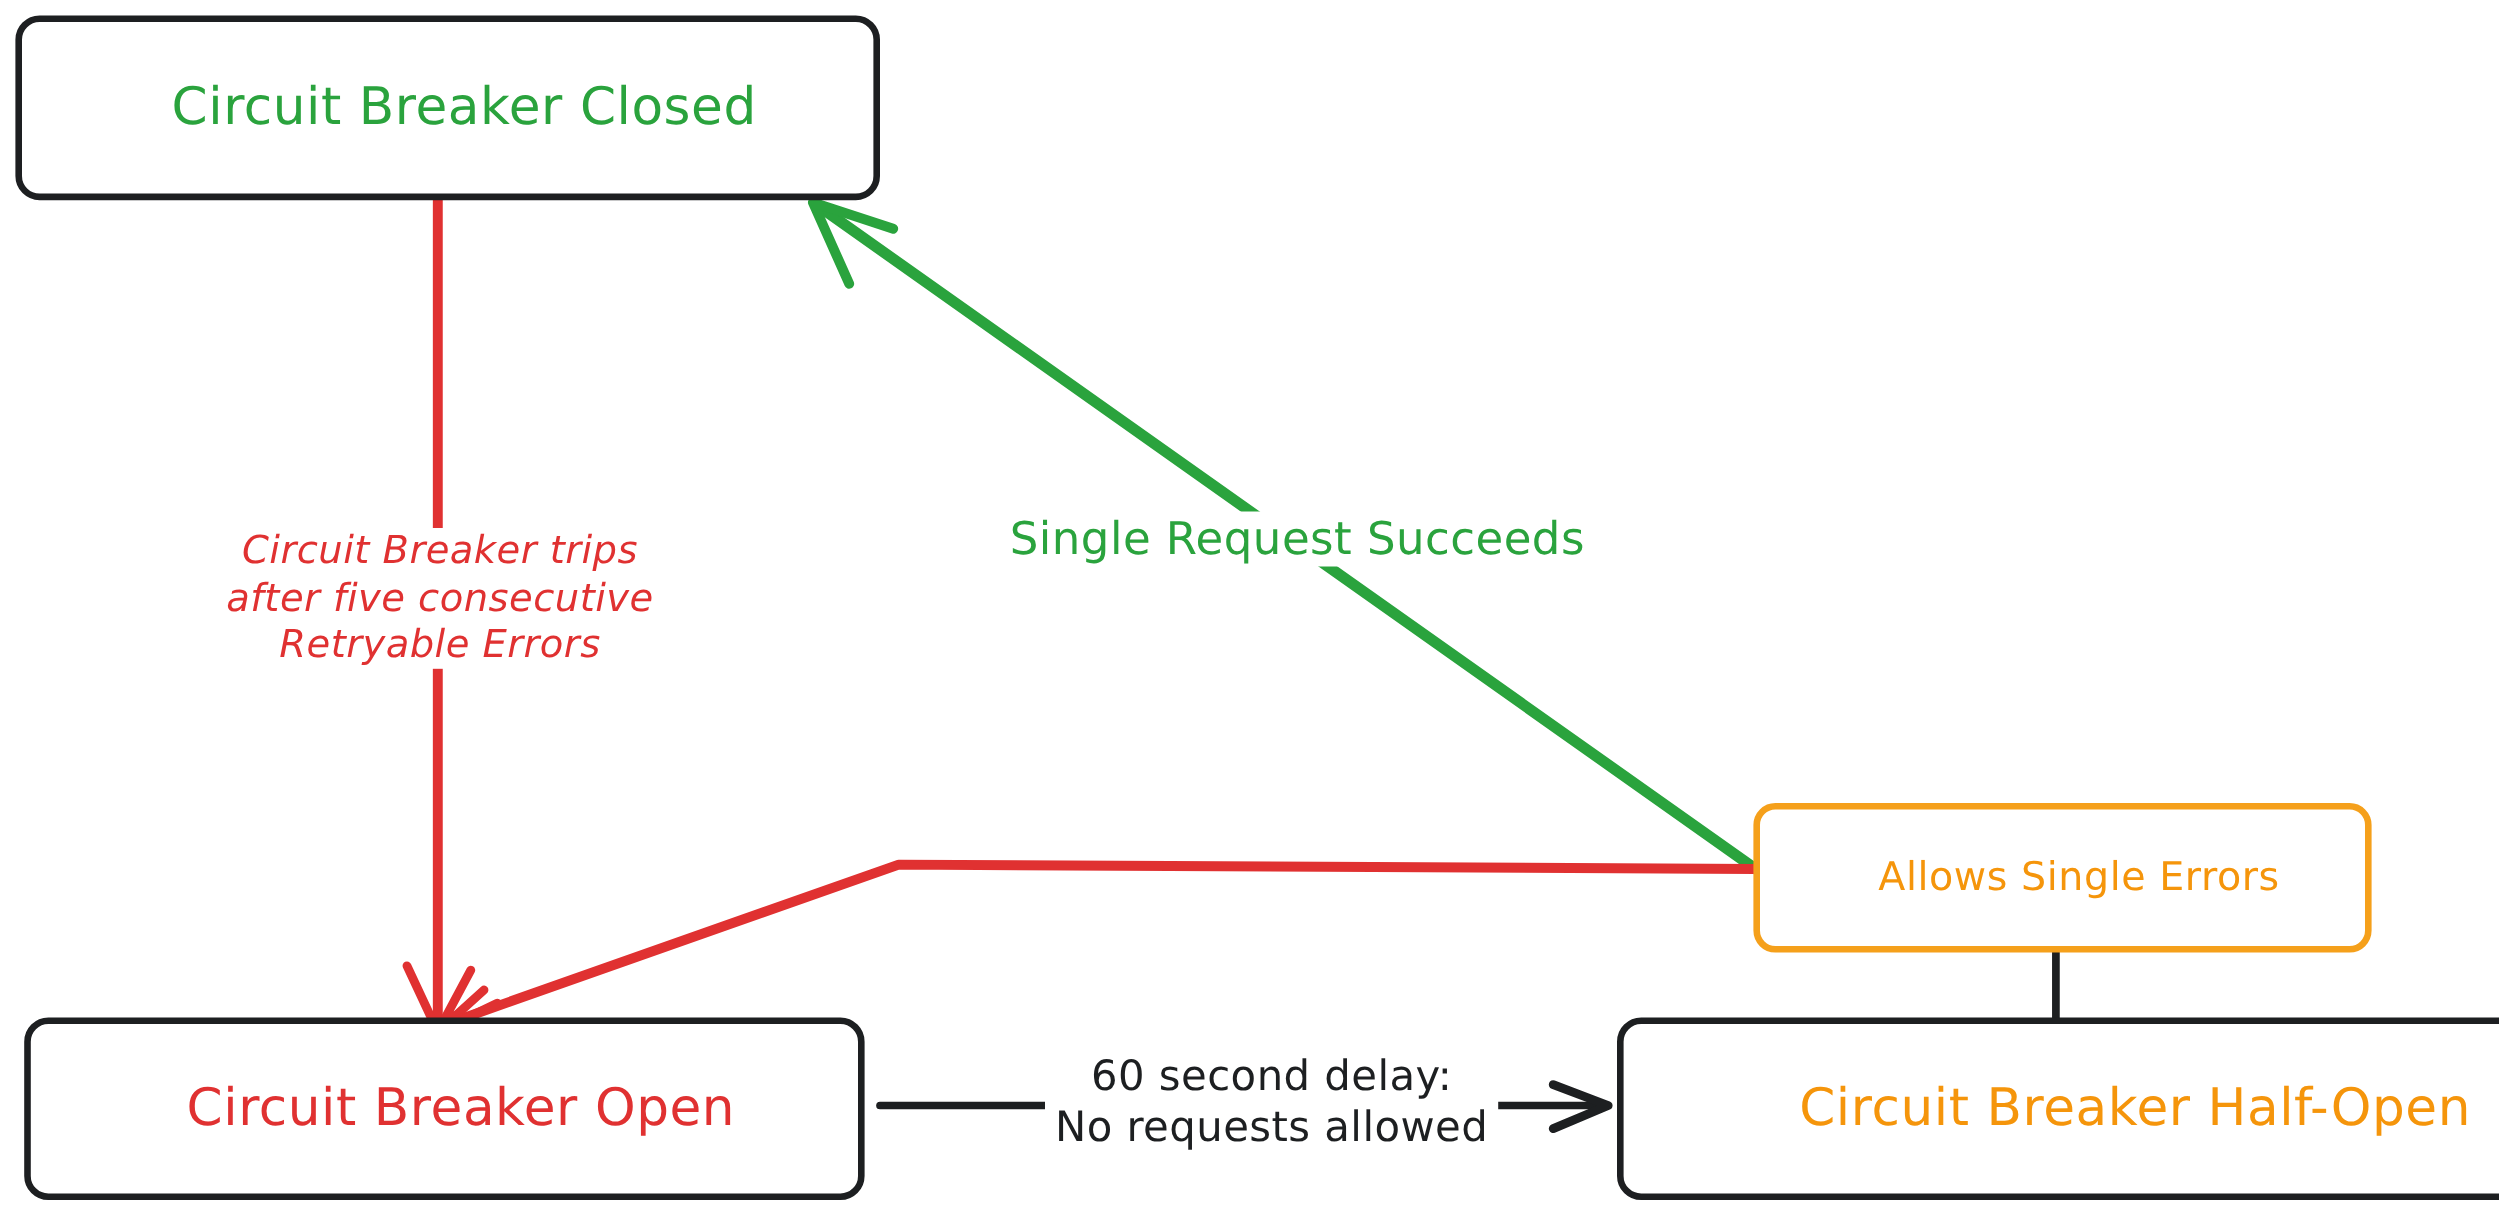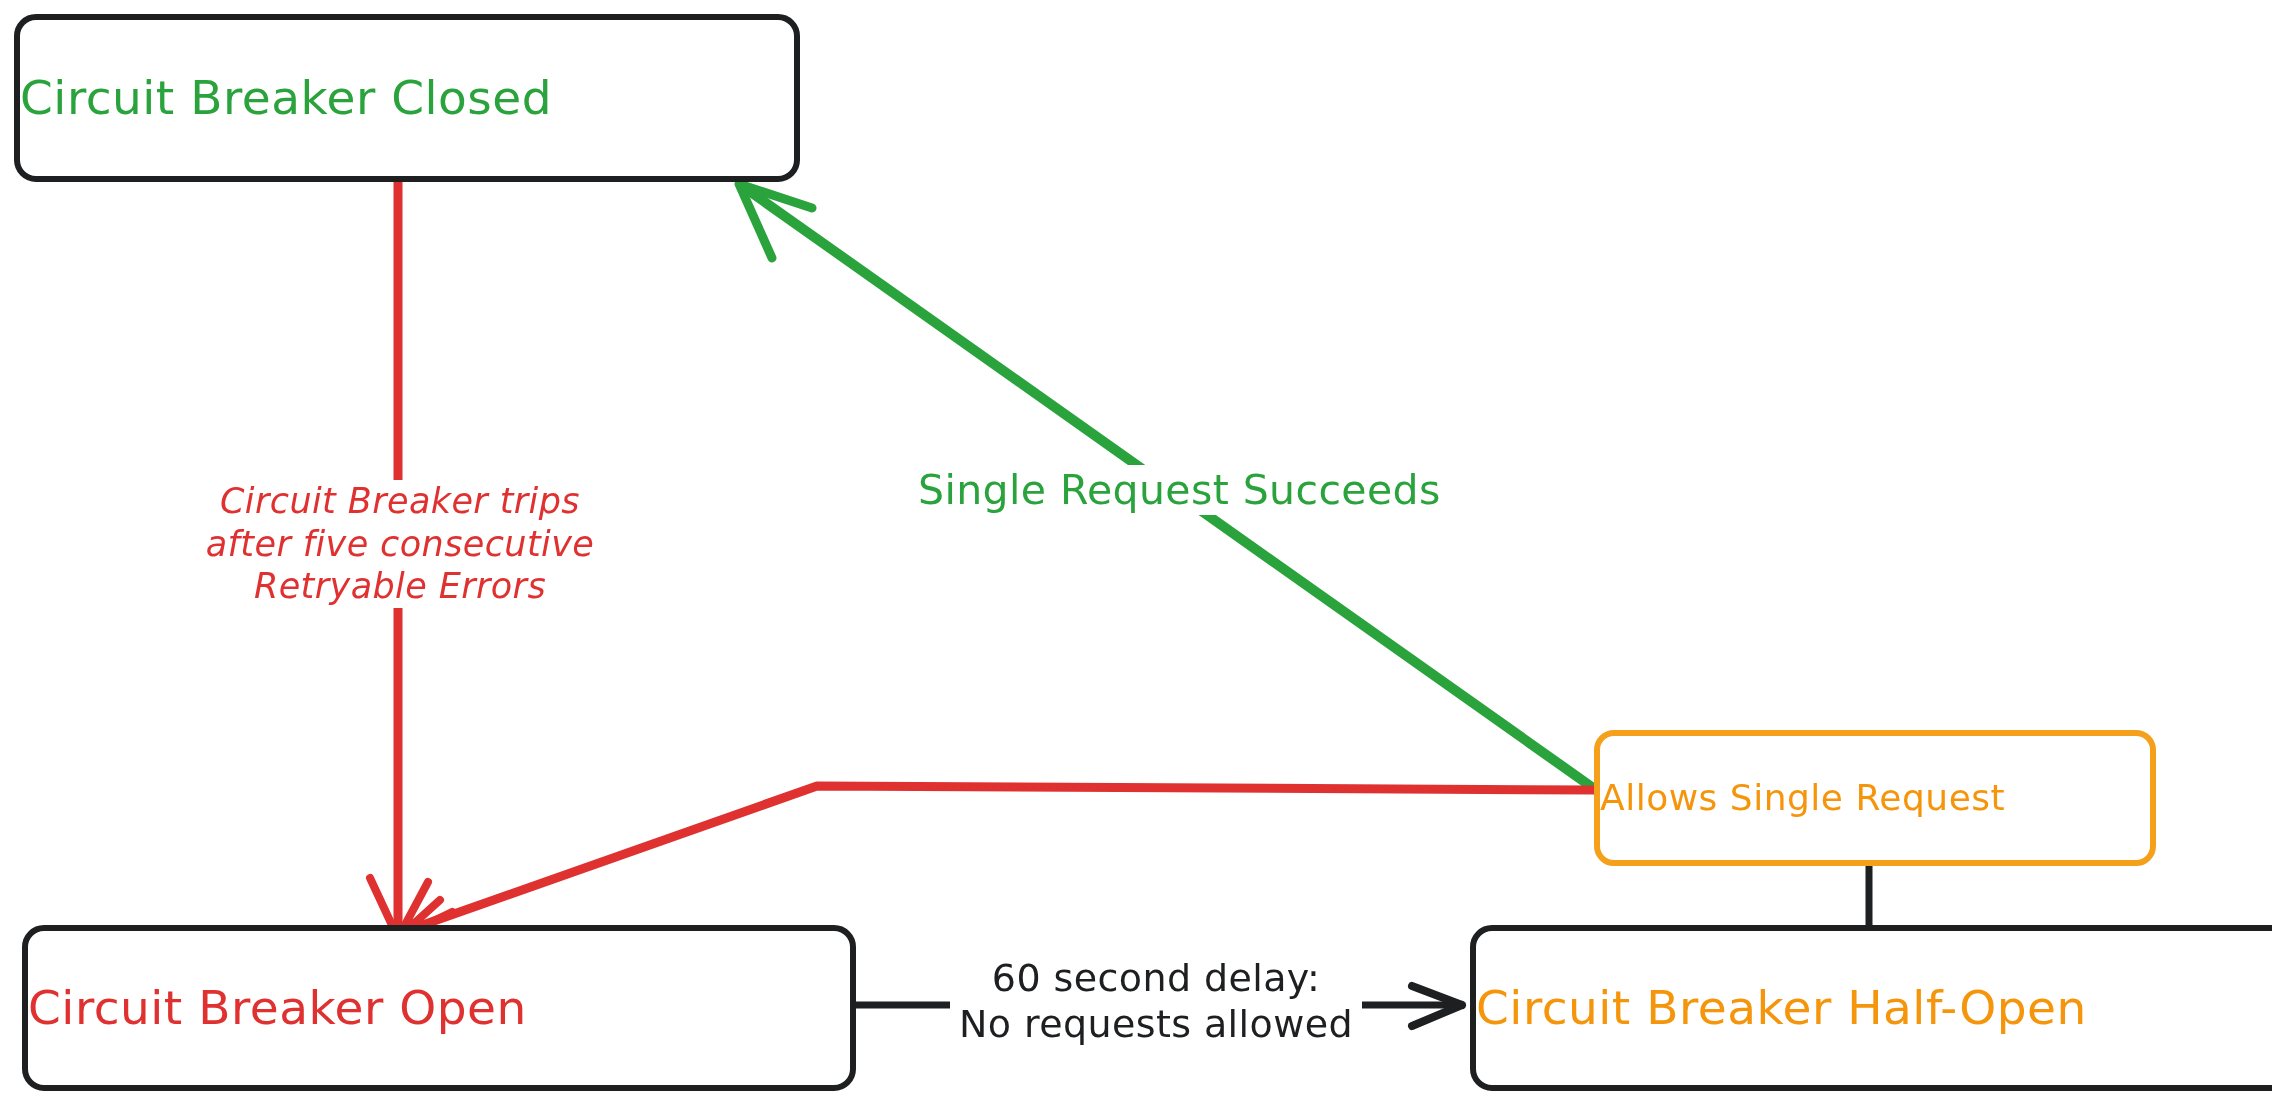--- a/index.html
+++ b/index.html
@@ -24,24 +24,26 @@
     width: 2272px;
     height: 1107px;
     pointer-events: none;
   }
 
   .node {
     position: absolute;
     box-sizing: border-box;
     display: flex;
     align-items: center;
+    justify-content: center;
     background: #ffffff;
     border-radius: 22px;
     text-align: center;
     line-height: 1.15;
+    padding-left: 30px;
   }
   .node-label {
     white-space: nowrap;
     letter-spacing: 0.5px;
   }
 
   
   .node-black {
     border: 6px solid #1d1f21;
   }
@@ -104,30 +106,30 @@
 
     <g>
       <path d="M 1869 866 L 1869 926" stroke="#1d1f21" stroke-width="7" fill="none" stroke-linecap="round"></path>
     </g>
   </svg>
 
   <div class="node node-black node-closed" style="left:14px; top:14px; width:786px; height:168px;">
     <span class="node-label txt-green">Circuit Breaker Closed</span>
   </div>
 
-  <div class="node node-black node-open" style="left:22px; top:925px; width:834px; height:166px;">
+  <div class="node node-black node-open" style="left:22px; top:925px; width:764px; height:166px;">
     <span class="node-label txt-red">Circuit Breaker Open</span>
   </div>
 
   <div class="node node-black node-half" style="left:1470px; top:925px; width:912px; height:166px;">
     <span class="node-label txt-orange">Circuit Breaker Half-Open</span>
   </div>
 
   <div class="node node-orange node-allows" style="left:1594px; top:730px; width:562px; height:136px;">
-    <span class="node-label txt-orange">Allows Single Request</span>
+    <span class="node-label txt-orange">Allows Single Errors</span>
   </div>
 
   <div class="edge-label lbl-closed-open txt-red" style="left:180px; top:480px; width:440px;font-style:italic;">
     <div>Circuit Breaker trips</div>
     <div>after five consecutive</div>
     <div>Retryable Errors</div>
   </div>
 
   <div class="edge-label lbl-succeeds txt-green" style="left:918px; top:465px; width:490px;">
     <div>Single Request Succeeds</div>

